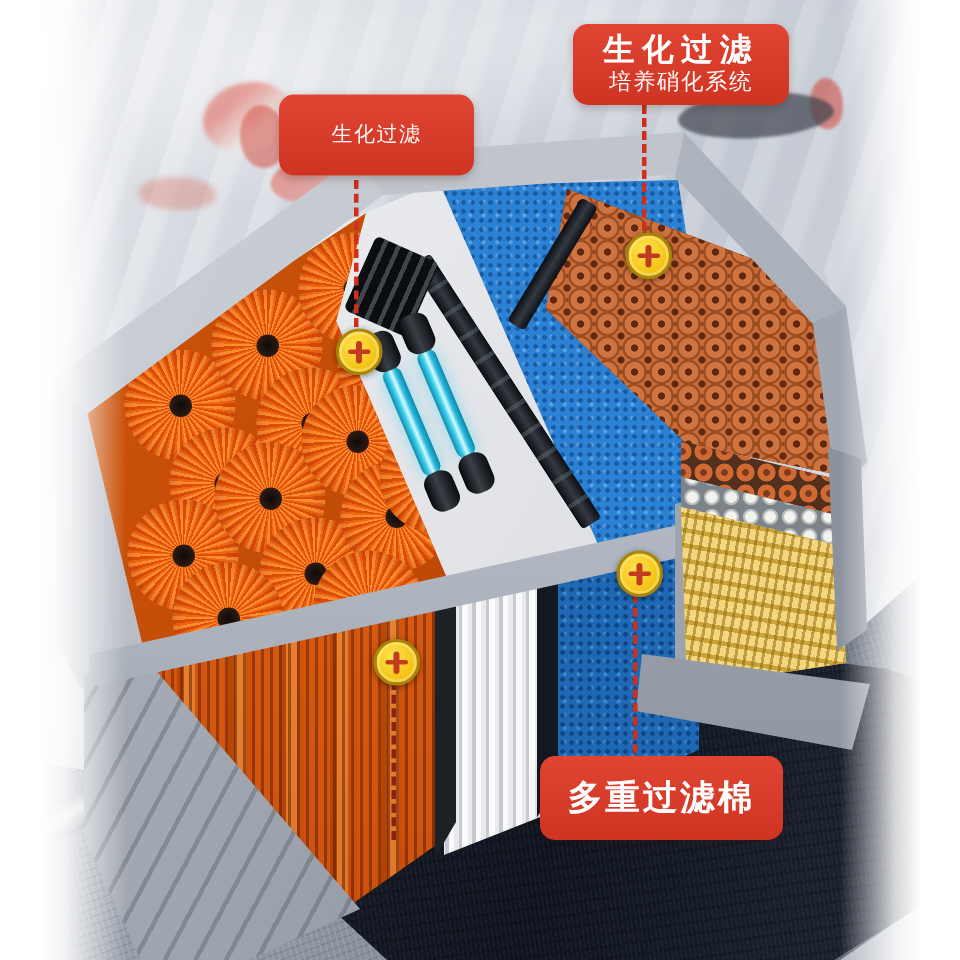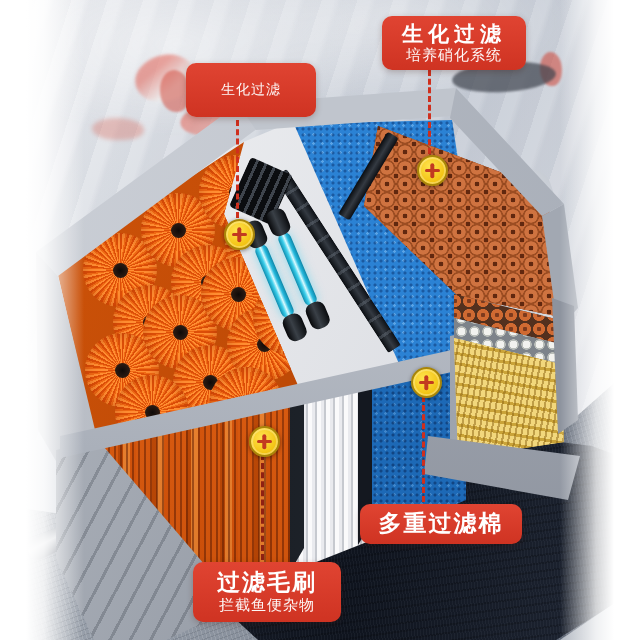--- a/index.html
+++ b/index.html
@@ -171,21 +171,21 @@
   #marker-uv{left:224px;top:219px;} #marker-bio{left:417px;top:155px;}
   #marker-cotton{left:411px;top:367px;} #marker-brush{left:249px;top:426px;}
 
   .callout{background:linear-gradient(180deg,#e04432,#cf3322);border-radius:10px;color:#fff;
     display:flex;flex-direction:column;align-items:center;justify-content:center;gap:2px;
     text-align:center;box-shadow:0 2px 6px rgba(60,20,10,.25);}
   .callout .ct{font-weight:bold;line-height:1.1;letter-spacing:2px;}
   .callout .cs{line-height:1.1;letter-spacing:1px;opacity:.96;}
   #co-uv{left:186px;top:63px;width:130px;height:54px;} #co-uv .ct{font-size:21px;} #co-uv .cs{font-size:14px;}
   #co-bio{left:382px;top:16px;width:144px;height:54px;} #co-bio .ct{font-size:21px;letter-spacing:5px;} #co-bio .cs{font-size:15px;}
-  #co-cotton{left:360px;top:504px;width:162px;height:40px;} #co-cotton .ct{font-size:23px;} #co-cotton .cs{font-size:16px;}
+  #co-cotton{left:360px;top:504px;width:162px;height:56px;} #co-cotton .ct{font-size:23px;} #co-cotton .cs{font-size:16px;}
   #co-brush{left:193px;top:562px;width:148px;height:60px;} #co-brush .ct{font-size:23px;} #co-brush .cs{font-size:15px;}
 </style>
 </head>
 <body>
 
 <div id="stage">
   <div id="bg"></div>
   <div id="marble"></div>
   <div id="koi1" class="koi"></div>
   <div id="koi2" class="koi"></div>
@@ -275,17 +275,13 @@
   <div id="co-uv" class="callout">
     <span class="cs">生化过滤</span>
   </div>
   <div id="co-bio" class="callout">
     <span class="ct">生化过滤</span>
     <span class="cs">培养硝化系统</span>
   </div>
   <div id="co-cotton" class="callout">
     <span class="ct">多重过滤棉</span>
   </div>
-  <div id="co-brush" class="callout">
-    <span class="ct">过滤毛刷</span>
-    <span class="cs">拦截鱼便杂物</span>
-  </div>
 </div>
 
 </body></html>

